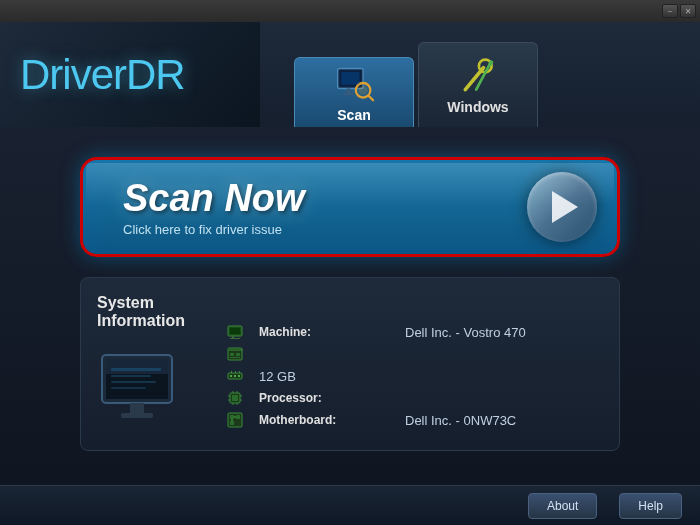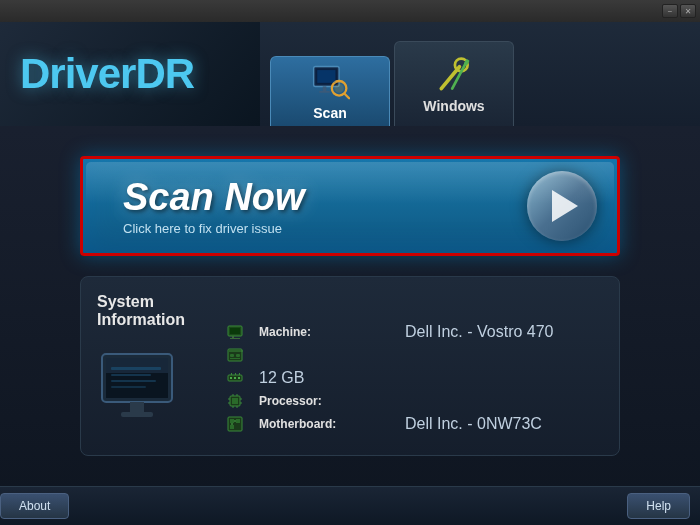--- a/index.html
+++ b/index.html
@@ -59,21 +59,21 @@
     
     .logo-area {
       width: 260px;
       display: flex;
       align-items: center;
       padding-left: 20px;
       background: linear-gradient(135deg, #1e2a3a 0%, #0a1520 100%);
     }
     .logo-text {
       font-size: 42px;
-      font-weight: bold;
+      font-weight: normal;
       color: #4dc8f0;
       text-shadow: 0 0 15px rgba(77, 200, 240, 0.5);
       letter-spacing: -1px;
     }
 
     
     .nav-tabs {
       display: flex;
       align-items: flex-end;
       padding-left: 10px;
@@ -92,20 +92,21 @@
       cursor: pointer;
       border: 1px solid #3a4a5a;
       border-bottom: none;
       gap: 4px;
       position: relative;
     }
     .nav-tab.active {
       background: linear-gradient(to bottom, #2e6ea0, #1a4a70);
       border-color: #4a8ab8;
       height: 70px;
+      margin-left: 24px;
     }
     .nav-tab-label {
       font-size: 14px;
       font-weight: bold;
       color: #e0e0e0;
     }
     .nav-tab.active .nav-tab-label {
       color: #ffffff;
     }
 
@@ -126,21 +127,21 @@
       flex-direction: column;
       gap: 20px;
     }
 
     
     .scan-now-btn {
       width: 100%;
       height: 100px;
       background: linear-gradient(to bottom, #1a7aaa, #0d5580);
       border: 3px solid #cc0000;
-      border-radius: 4px;
+      border-radius: 17px;
       display: flex;
       align-items: center;
       justify-content: space-between;
       padding: 0 20px 0 40px;
       cursor: pointer;
       position: relative;
       box-shadow: 0 0 20px rgba(0, 150, 220, 0.4), inset 0 0 30px rgba(0, 100, 180, 0.3);
     }
     .scan-now-btn::before {
       content: '';
@@ -233,33 +234,33 @@
       flex-shrink: 0;
     }
     .sysinfo-label {
       font-size: 12px;
       color: #e0e0e0;
       font-weight: bold;
       width: 130px;
       flex-shrink: 0;
     }
     .sysinfo-value {
-      font-size: 16px;
+      font-size: 13px;
       color: #c0d0e0;
     }
 
     
     .footer {
       height: 40px;
       background: linear-gradient(to bottom, #1a2535, #0e1825);
       border-top: 1px solid #2a3a4a;
       display: flex;
-      justify-content: space-between;
-      align-items: center;
-      padding-right: 10px;
+      justify-content: flex-end;
+      align-items: center;
+      padding-right: 18px;
       gap: 22px;
     }
     .footer-btn {
       padding: 5px 18px;
       background: linear-gradient(to bottom, #3a5070, #253545);
       border: 1px solid #4a6080;
       border-radius: 4px;
       color: #d0e0f0;
       font-size: 12px;
       cursor: pointer;

